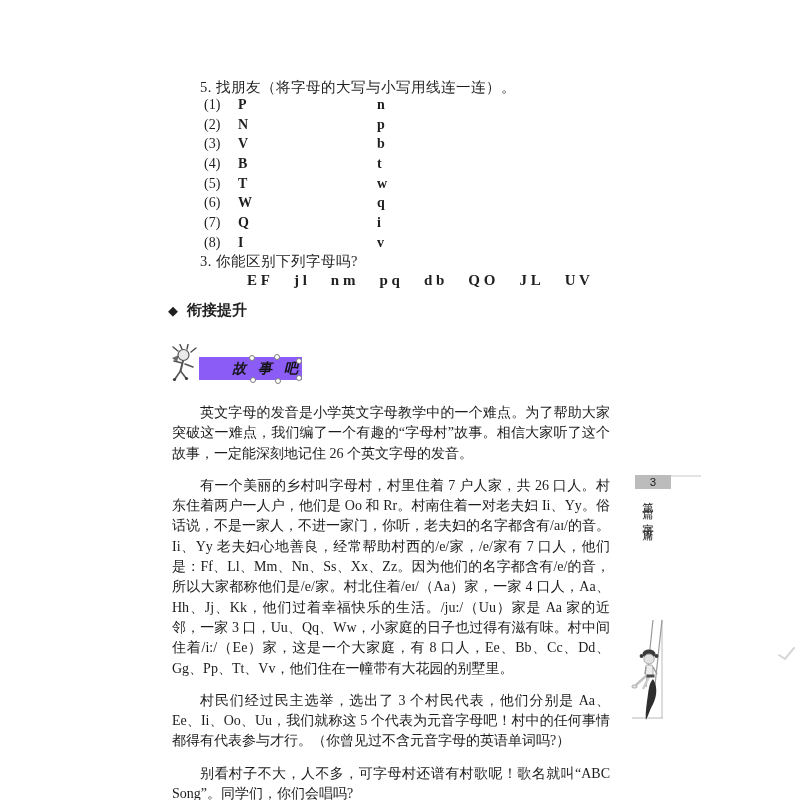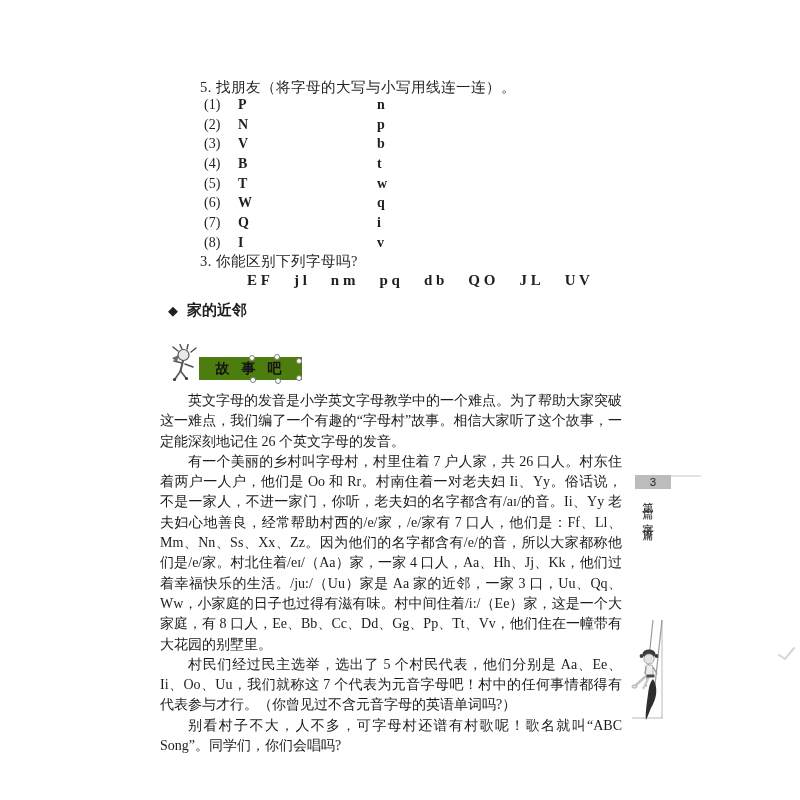--- a/index.html
+++ b/index.html
@@ -22,30 +22,30 @@
   .pairs{left:247px;top:272px;display:flex;gap:24px;font-size:15px;font-weight:bold;}
   .pairs span{white-space:pre;}
 
   
   .section-header{left:168px;top:301px;display:flex;align-items:center;gap:9px;
     font-family:"Liberation Sans","DejaVu Sans",sans-serif;font-weight:bold;font-size:15px;}
   .section-bullet{font-size:13px;}
 
   
   .storybox-wrap{left:170px;top:344px;width:140px;height:42px;}
-  .storybox{position:absolute;left:29px;top:13px;width:103px;height:23px;background:#4d7c0f;
-    display:flex;align-items:center;justify-content:center;
+  .storybox{position:absolute;left:29px;top:13px;width:103px;height:23px;background:#8b5cf6;
+    display:flex;align-items:center;justify-content:flex-end;
     font-family:"Liberation Sans","DejaVu Sans",sans-serif;font-weight:bold;font-size:14px;
-    letter-spacing:4px;color:#141414;}
+    letter-spacing:4px;color:#141414;font-style:italic;}
   .rivet{position:absolute;width:4px;height:4px;border-radius:50%;background:#fff;border:1px solid #7d7d7d;}
 
   
   .story{left:160px;top:391px;width:462px;font-size:14px;line-height:20.3px;
     text-align:justify;color:#1c1c1c;}
-  .story p{margin:0;text-indent:2em;}
+  .story p{margin:12px;text-indent:2em;}
 
   
   .page-tab{left:635px;top:475px;width:36px;height:14px;background:#bcbcbc;
     text-align:center;font-size:11.5px;line-height:14px;color:#222;
     font-family:"Liberation Sans","DejaVu Sans",sans-serif;}
   .tab-line{left:671px;top:475px;width:30px;height:2px;background:#e3e3e3;}
   .side-vert{left:640px;top:493px;writing-mode:vertical-rl;text-orientation:upright;
     font-size:11.5px;letter-spacing:3px;color:#2e2e2e;
     font-family:"Liberation Sans","DejaVu Sans",sans-serif;}
   .side-vert .gap{display:inline-block;height:12px;}
@@ -106,21 +106,21 @@
   <span>n m</span>
   <span>p q</span>
   <span>d b</span>
   <span>Q O</span>
   <span>J L</span>
   <span>U V</span>
 </div>
 
 <div class="abs section-header">
   <span class="section-bullet">◆</span>
-  <span>家的近邻</span>
+  <span>衔接提升</span>
 </div>
 
 <div class="abs storybox-wrap">
 
   <svg style="position:absolute;left:0;top:0;" width="34" height="40" viewBox="0 0 34 40">
     <g stroke="#4a4a4a" stroke-width="1.4" fill="none" stroke-linecap="round">
       <path d="M8,7 L3,3"></path>
         <path d="M12,5 L10,0.5"></path>
         <path d="M17,5 L18,0.5"></path>
         <path d="M21,8 L26,4"></path>
@@ -147,21 +147,21 @@
     <span class="rivet" style="left:97px;top:1px;"></span>
     <span class="rivet" style="left:51px;top:20px;"></span>
     <span class="rivet" style="left:76px;top:21px;"></span>
     <span class="rivet" style="left:97px;top:18px;"></span>
   </div>
 </div>
 
 <div class="abs story">
   <p>英文字母的发音是小学英文字母教学中的一个难点。为了帮助大家突破这一难点，我们编了一个有趣的“字母村”故事。相信大家听了这个故事，一定能深刻地记住 26 个英文字母的发音。</p>
   <p>有一个美丽的乡村叫字母村，村里住着 7 户人家，共 26 口人。村东住着两户一人户，他们是 Oo 和 Rr。村南住着一对老夫妇 Ii、Yy。俗话说，不是一家人，不进一家门，你听，老夫妇的名字都含有/aɪ/的音。Ii、Yy 老夫妇心地善良，经常帮助村西的/e/家，/e/家有 7 口人，他们是：Ff、Ll、Mm、Nn、Ss、Xx、Zz。因为他们的名字都含有/e/的音，所以大家都称他们是/e/家。村北住着/eɪ/（Aa）家，一家 4 口人，Aa、Hh、Jj、Kk，他们过着幸福快乐的生活。/ju:/（Uu）家是 Aa 家的近邻，一家 3 口，Uu、Qq、Ww，小家庭的日子也过得有滋有味。村中间住着/i:/（Ee）家，这是一个大家庭，有 8 口人，Ee、Bb、Cc、Dd、Gg、Pp、Tt、Vv，他们住在一幢带有大花园的别墅里。</p>
-  <p>村民们经过民主选举，选出了 5 个村民代表，他们分别是 Aa、Ee、Ii、Oo、Uu，我们就称这 7 个代表为元音字母吧！村中的任何事情都得有代表参与才行。（你曾见过不含元音字母的英语单词吗?）</p>
+  <p>村民们经过民主选举，选出了 3 个村民代表，他们分别是 Aa、Ee、Ii、Oo、Uu，我们就称这 5 个代表为元音字母吧！村中的任何事情都得有代表参与才行。（你曾见过不含元音字母的英语单词吗?）</p>
   <p>别看村子不大，人不多，可字母村还谱有村歌呢！歌名就叫“ABC Song”。同学们，你们会唱吗?</p>
 </div>
 
 <div class="abs page-tab">3</div>
 <div class="abs tab-line"></div>
 <div class="abs side-vert">
   <span>第二篇</span><span class="gap"></span><span>字母篇</span>
 </div>
 
 <svg class="abs" style="left:620px;top:588px;" width="112" height="138" viewBox="0 0 112 138">

